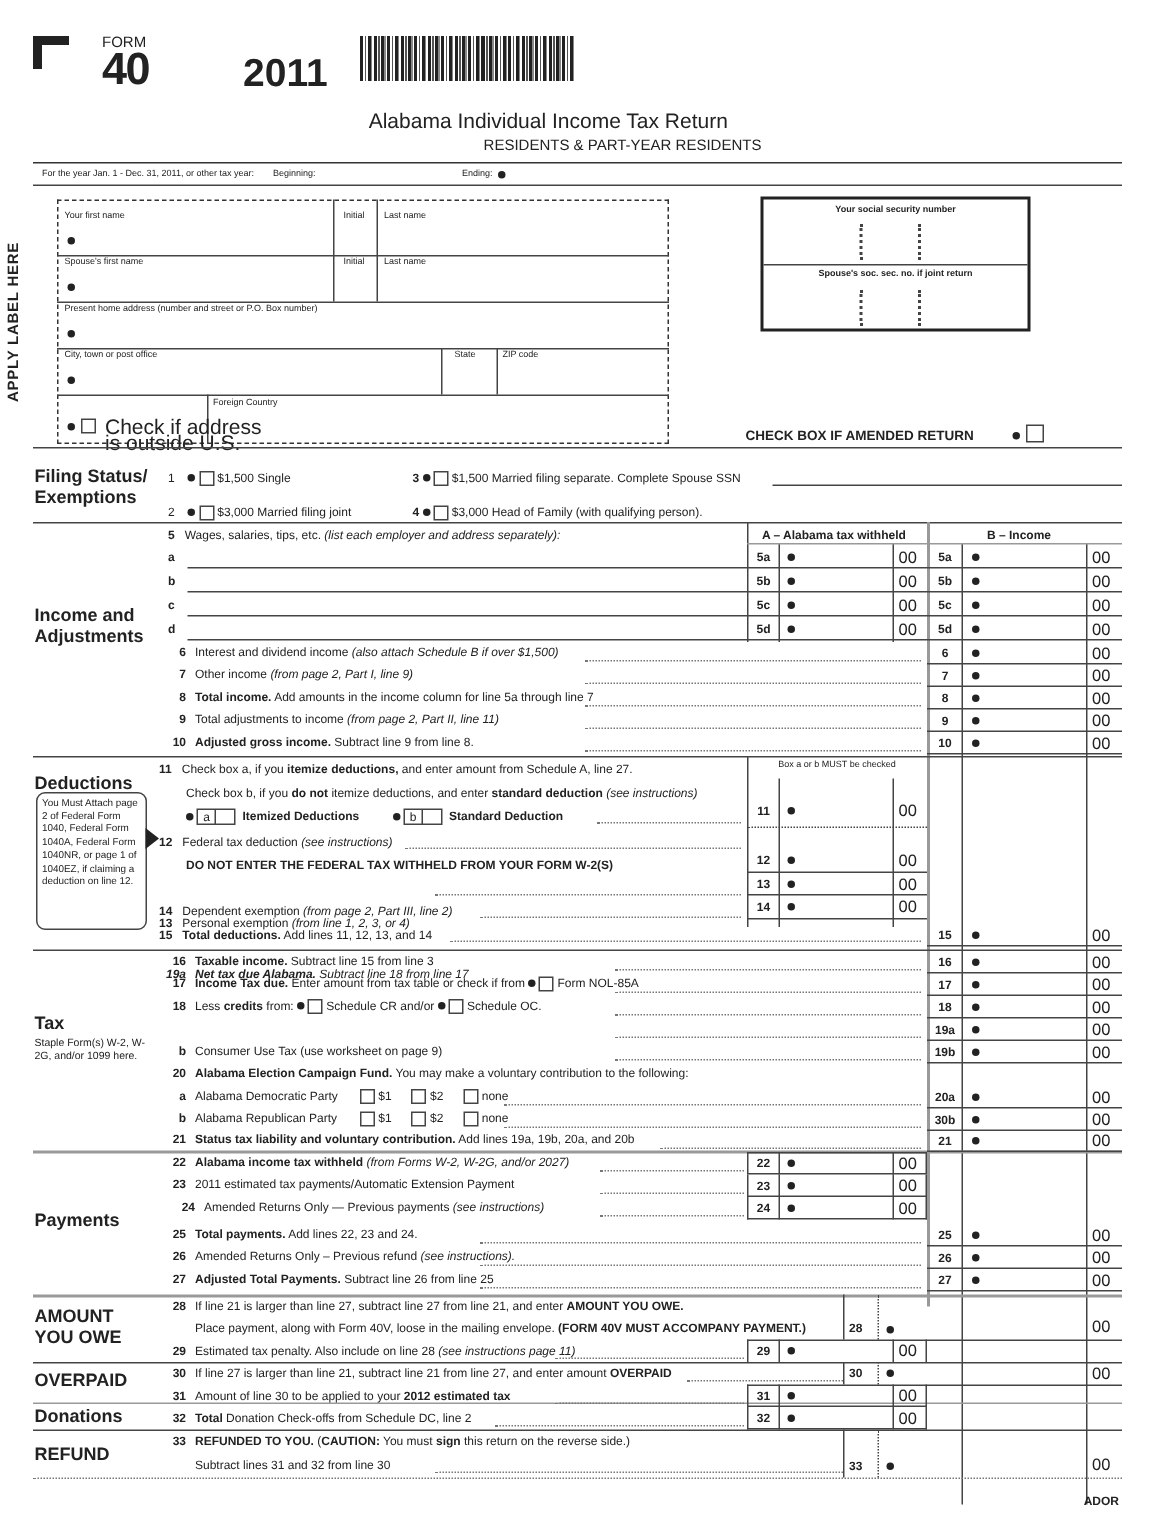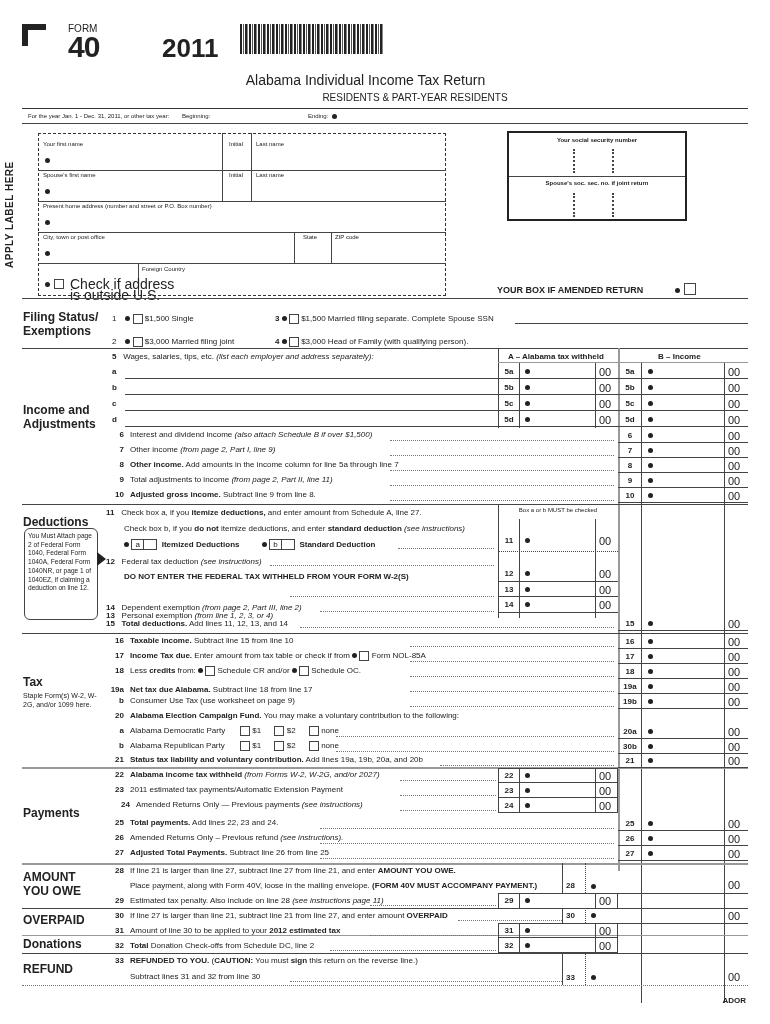--- a/index.html
+++ b/index.html
@@ -104,21 +104,21 @@
   <div class="tiny" style="position:absolute;top:4px;width:176px;text-align:center;font-weight:bold;">Your social security number</div>
   <div style="position:absolute;left:64px;top:16px;height:24px;border-left:2px dotted #444;"></div>
   <div style="position:absolute;left:103px;top:16px;height:24px;border-left:2px dotted #444;"></div>
   <div style="position:absolute;left:4px;top:14px;width:168px;height:26px;"></div>
   <div class="tiny" style="position:absolute;top:47px;width:176px;text-align:center;font-weight:bold;">Spouse's soc. sec. no. if joint return</div>
   <div style="position:absolute;left:64px;top:60px;height:24px;border-left:2px dotted #444;"></div>
   <div style="position:absolute;left:103px;top:60px;height:24px;border-left:2px dotted #444;"></div>
   <div style="position:absolute;left:4px;top:58px;width:168px;height:26px;"></div>
 </div>
 
-<div class="abs" style="left:497px;top:285px;font-size:9px;font-weight:bold;">YOUR BOX IF AMENDED RETURN</div>
+<div class="abs" style="left:497px;top:285px;font-size:9px;font-weight:bold;">CHECK BOX IF AMENDED RETURN</div>
 <span class="abs dot" style="left:675px;top:288px;"></span>
 <span class="abs box" style="left:684px;top:283px;width:12px;height:12px;"></span>
 <div class="hline" style="left:22px;top:298px;width:726px;"></div>
 
 <div class="abs sec" style="left:23px;top:310px;width:80px;">Filing Status/ Exemptions</div>
 <div class="abs lbl" style="left:112px;top:314px;">
   <span>1</span>&nbsp;&nbsp;&nbsp;
   <span class="dot"></span>
   <span class="box"></span>
   <span>$1,500 Single</span>
@@ -303,21 +303,21 @@
 <span class="abs dot" style="left: 648px; top: 433px;"></span>
 <div class="abs" style="left: 655px; top: 429px; width: 67px; height: 13px;"></div>
 <div class="abs zeros" style="left: 728px; top: 430px;">00</div>
 <div class="abs lbl" style="left: 106px; top: 445px;"><span class="num" style="display: inline-block; width: 18px; text-align: right; margin-right: 6px;">7</span><b></b><span>Other income </span><i>(from page 2, Part I, line 9)</i></div>
 <div class="abs dots" style="left: 390px; top: 455px; width: 224px;"></div>
 <div class="hline" style="left: 618px; top: 457px; width: 130px;"></div>
 <div class="abs num" style="left: 620px; top: 446px; width: 20px; text-align: center;">7</div>
 <span class="abs dot" style="left: 648px; top: 448px;"></span>
 <div class="abs" style="left: 655px; top: 444px; width: 67px; height: 13px;"></div>
 <div class="abs zeros" style="left: 728px; top: 445px;">00</div>
-<div class="abs lbl" style="left: 106px; top: 460px;"><span class="num" style="display: inline-block; width: 18px; text-align: right; margin-right: 6px;">8</span><b>Other income.</b><span> Add amounts in the income column for line 5a through line 7</span><i></i></div>
+<div class="abs lbl" style="left: 106px; top: 460px;"><span class="num" style="display: inline-block; width: 18px; text-align: right; margin-right: 6px;">8</span><b>Total income.</b><span> Add amounts in the income column for line 5a through line 7</span><i></i></div>
 <div class="abs dots" style="left: 390px; top: 470px; width: 224px;"></div>
 <div class="hline" style="left: 618px; top: 472px; width: 130px;"></div>
 <div class="abs num" style="left: 620px; top: 461px; width: 20px; text-align: center;">8</div>
 <span class="abs dot" style="left: 648px; top: 463px;"></span>
 <div class="abs" style="left: 655px; top: 459px; width: 67px; height: 13px;"></div>
 <div class="abs zeros" style="left: 728px; top: 460px;">00</div>
 <div class="abs lbl" style="left: 106px; top: 475px;"><span class="num" style="display: inline-block; width: 18px; text-align: right; margin-right: 6px;">9</span><b></b><span>Total adjustments to income </span><i>(from page 2, Part II, line 11)</i></div>
 <div class="abs dots" style="left: 390px; top: 485px; width: 224px;"></div>
 <div class="hline" style="left: 618px; top: 487px; width: 130px;"></div>
 <div class="abs num" style="left: 620px; top: 476px; width: 20px; text-align: center;">9</div>
@@ -345,42 +345,42 @@
 <div class="abs zeros" style="left: 599px; top: 584px;">00</div>
 <div class="abs num" style="left: 500px; top: 600px; width: 18px; text-align: center;">14</div>
 <span class="abs dot" style="left: 525px; top: 602px;"></span>
 <div class="abs" style="left: 532px; top: 598px; width: 60px; height: 13px;"></div>
 <div class="abs zeros" style="left: 599px; top: 599px;">00</div>
 <div class="hline" style="left: 618px; top: 630px; width: 130px;"></div>
 <div class="abs num" style="left: 620px; top: 619px; width: 20px; text-align: center;">15</div>
 <span class="abs dot" style="left: 648px; top: 621px;"></span>
 <div class="abs" style="left: 655px; top: 617px; width: 67px; height: 13px;"></div>
 <div class="abs zeros" style="left: 728px; top: 618px;">00</div>
-<div class="abs lbl" style="left: 106px; top: 636px;"><span class="num" style="display: inline-block; width: 18px; text-align: right; margin-right: 6px;">16</span><b>Taxable income.</b><span> Subtract line 15 from line 10</span></div>
+<div class="abs lbl" style="left: 106px; top: 636px;"><span class="num" style="display: inline-block; width: 18px; text-align: right; margin-right: 6px;">16</span><b>Taxable income.</b><span> Subtract line 15 from line 3</span></div>
 <div class="abs dots" style="left: 410px; top: 646px; width: 204px;"></div>
 <div class="hline" style="left: 618px; top: 648px; width: 130px;"></div>
 <div class="abs num" style="left: 620px; top: 637px; width: 20px; text-align: center;">16</div>
 <span class="abs dot" style="left: 648px; top: 639px;"></span>
 <div class="abs" style="left: 655px; top: 635px; width: 67px; height: 13px;"></div>
 <div class="abs zeros" style="left: 728px; top: 636px;">00</div>
 <div class="abs lbl" style="left: 106px; top: 651px;"><span class="num" style="display: inline-block; width: 18px; text-align: right; margin-right: 6px;">17</span><b>Income Tax due.</b><span> Enter amount from tax table or check if from</span> <span class="dot"></span> <span class="box"></span> <span>Form NOL-85A</span></div>
 <div class="abs dots" style="left: 410px; top: 661px; width: 204px;"></div>
 <div class="hline" style="left: 618px; top: 663px; width: 130px;"></div>
 <div class="abs num" style="left: 620px; top: 652px; width: 20px; text-align: center;">17</div>
 <span class="abs dot" style="left: 648px; top: 654px;"></span>
 <div class="abs" style="left: 655px; top: 650px; width: 67px; height: 13px;"></div>
 <div class="abs zeros" style="left: 728px; top: 651px;">00</div>
 <div class="abs lbl" style="left: 106px; top: 666px;"><span class="num" style="display: inline-block; width: 18px; text-align: right; margin-right: 6px;">18</span><span>Less </span><b>credits</b><span> from:</span> <span class="dot"></span> <span class="box"></span> <span>Schedule CR and/or</span> <span class="dot"></span> <span class="box"></span> <span>Schedule OC.</span></div>
 <div class="abs dots" style="left: 410px; top: 676px; width: 204px;"></div>
 <div class="hline" style="left: 618px; top: 678px; width: 130px;"></div>
 <div class="abs num" style="left: 620px; top: 667px; width: 20px; text-align: center;">18</div>
 <span class="abs dot" style="left: 648px; top: 669px;"></span>
 <div class="abs" style="left: 655px; top: 665px; width: 67px; height: 13px;"></div>
 <div class="abs zeros" style="left: 728px; top: 666px;">00</div>
-<div class="abs lbl" style="left: 106px; top: 685px;"><span class="num" style="display: inline-block; width: 18px; text-align: right; margin-right: 6px;">19a</span><b>Net tax due Alabama.</b><span> Subtract line 18 from line 17</span></div>
+<div class="abs lbl" style="left: 106px; top: 645px; font-style: italic;"><span class="num" style="display: inline-block; width: 18px; text-align: right; margin-right: 6px;">19a</span><b>Net tax due Alabama.</b><span> Subtract line 18 from line 17</span></div>
 <div class="abs dots" style="left: 410px; top: 691px; width: 204px;"></div>
 <div class="hline" style="left: 618px; top: 693px; width: 130px;"></div>
 <div class="abs num" style="left: 620px; top: 682px; width: 20px; text-align: center;">19a</div>
 <span class="abs dot" style="left: 648px; top: 684px;"></span>
 <div class="abs" style="left: 655px; top: 680px; width: 67px; height: 13px;"></div>
 <div class="abs zeros" style="left: 728px; top: 681px;">00</div>
 <div class="abs lbl" style="left: 106px; top: 696px;"><span class="num" style="display: inline-block; width: 18px; text-align: right; margin-right: 6px;">b</span><span>Consumer Use Tax (use worksheet on page 9)</span></div>
 <div class="abs dots" style="left: 410px; top: 706px; width: 204px;"></div>
 <div class="hline" style="left: 618px; top: 708px; width: 130px;"></div>
 <div class="abs num" style="left: 620px; top: 697px; width: 20px; text-align: center;">19b</div>
@@ -495,21 +495,21 @@
 <span class="abs dot" style="left: 525px; top: 928px;"></span>
 <div class="abs" style="left: 532px; top: 924px; width: 60px; height: 13px;"></div>
 <div class="abs zeros" style="left: 599px; top: 925px;">00</div>
 <div class="abs" style="left: 498px; top: 938px; width: 120px; height: 15px; border-width: 0px 1px 1px; border-right-style: solid; border-bottom-style: solid; border-left-style: solid; border-right-color: rgb(68, 68, 68); border-bottom-color: rgb(68, 68, 68); border-left-color: rgb(68, 68, 68); border-image: initial; border-top-style: initial; border-top-color: initial;"></div>
 <div class="vline" style="left: 519px; top: 938px; height: 15px;"></div>
 <div class="vline" style="left: 595px; top: 938px; height: 15px;"></div>
 <div class="abs num" style="left: 500px; top: 941px; width: 18px; text-align: center;">32</div>
 <span class="abs dot" style="left: 525px; top: 943px;"></span>
 <div class="abs" style="left: 532px; top: 939px; width: 60px; height: 13px;"></div>
 <div class="abs zeros" style="left: 599px; top: 940px;">00</div>
-<div class="abs lbl" style="left: 106px; top: 956px;"><span class="num" style="display: inline-block; width: 18px; text-align: right; margin-right: 6px;">33</span><b>REFUNDED TO YOU.</b><span> (</span><b>CAUTION:</b><span> You must </span><b>sign</b><span> this return on the reverse line.)</span></div>
+<div class="abs lbl" style="left: 106px; top: 956px;"><span class="num" style="display: inline-block; width: 18px; text-align: right; margin-right: 6px;">33</span><b>REFUNDED TO YOU.</b><span> (</span><b>CAUTION:</b><span> You must </span><b>sign</b><span> this return on the reverse side.)</span></div>
 <div class="abs lbl" style="left: 130px; top: 972px;"><span>Subtract lines 31 and 32 from line 30</span></div>
 <div class="abs dots" style="left: 290px; top: 981px; width: 272px;"></div>
 <div class="vline" style="left: 562px; top: 953px; height: 32px;"></div>
 <div class="vline" style="left: 585px; top: 953px; height: 32px; border-left: 1px dotted rgb(68, 68, 68);"></div>
 <div class="abs num" style="left: 566px; top: 973px;">33</div>
 <span class="abs dot" style="left: 591px; top: 975px;"></span>
 <div class="abs" style="left: 598px; top: 968px; width: 124px; height: 14px;"></div>
 <div class="abs zeros" style="left: 728px; top: 971px;">00</div>
 
 </body></html>

